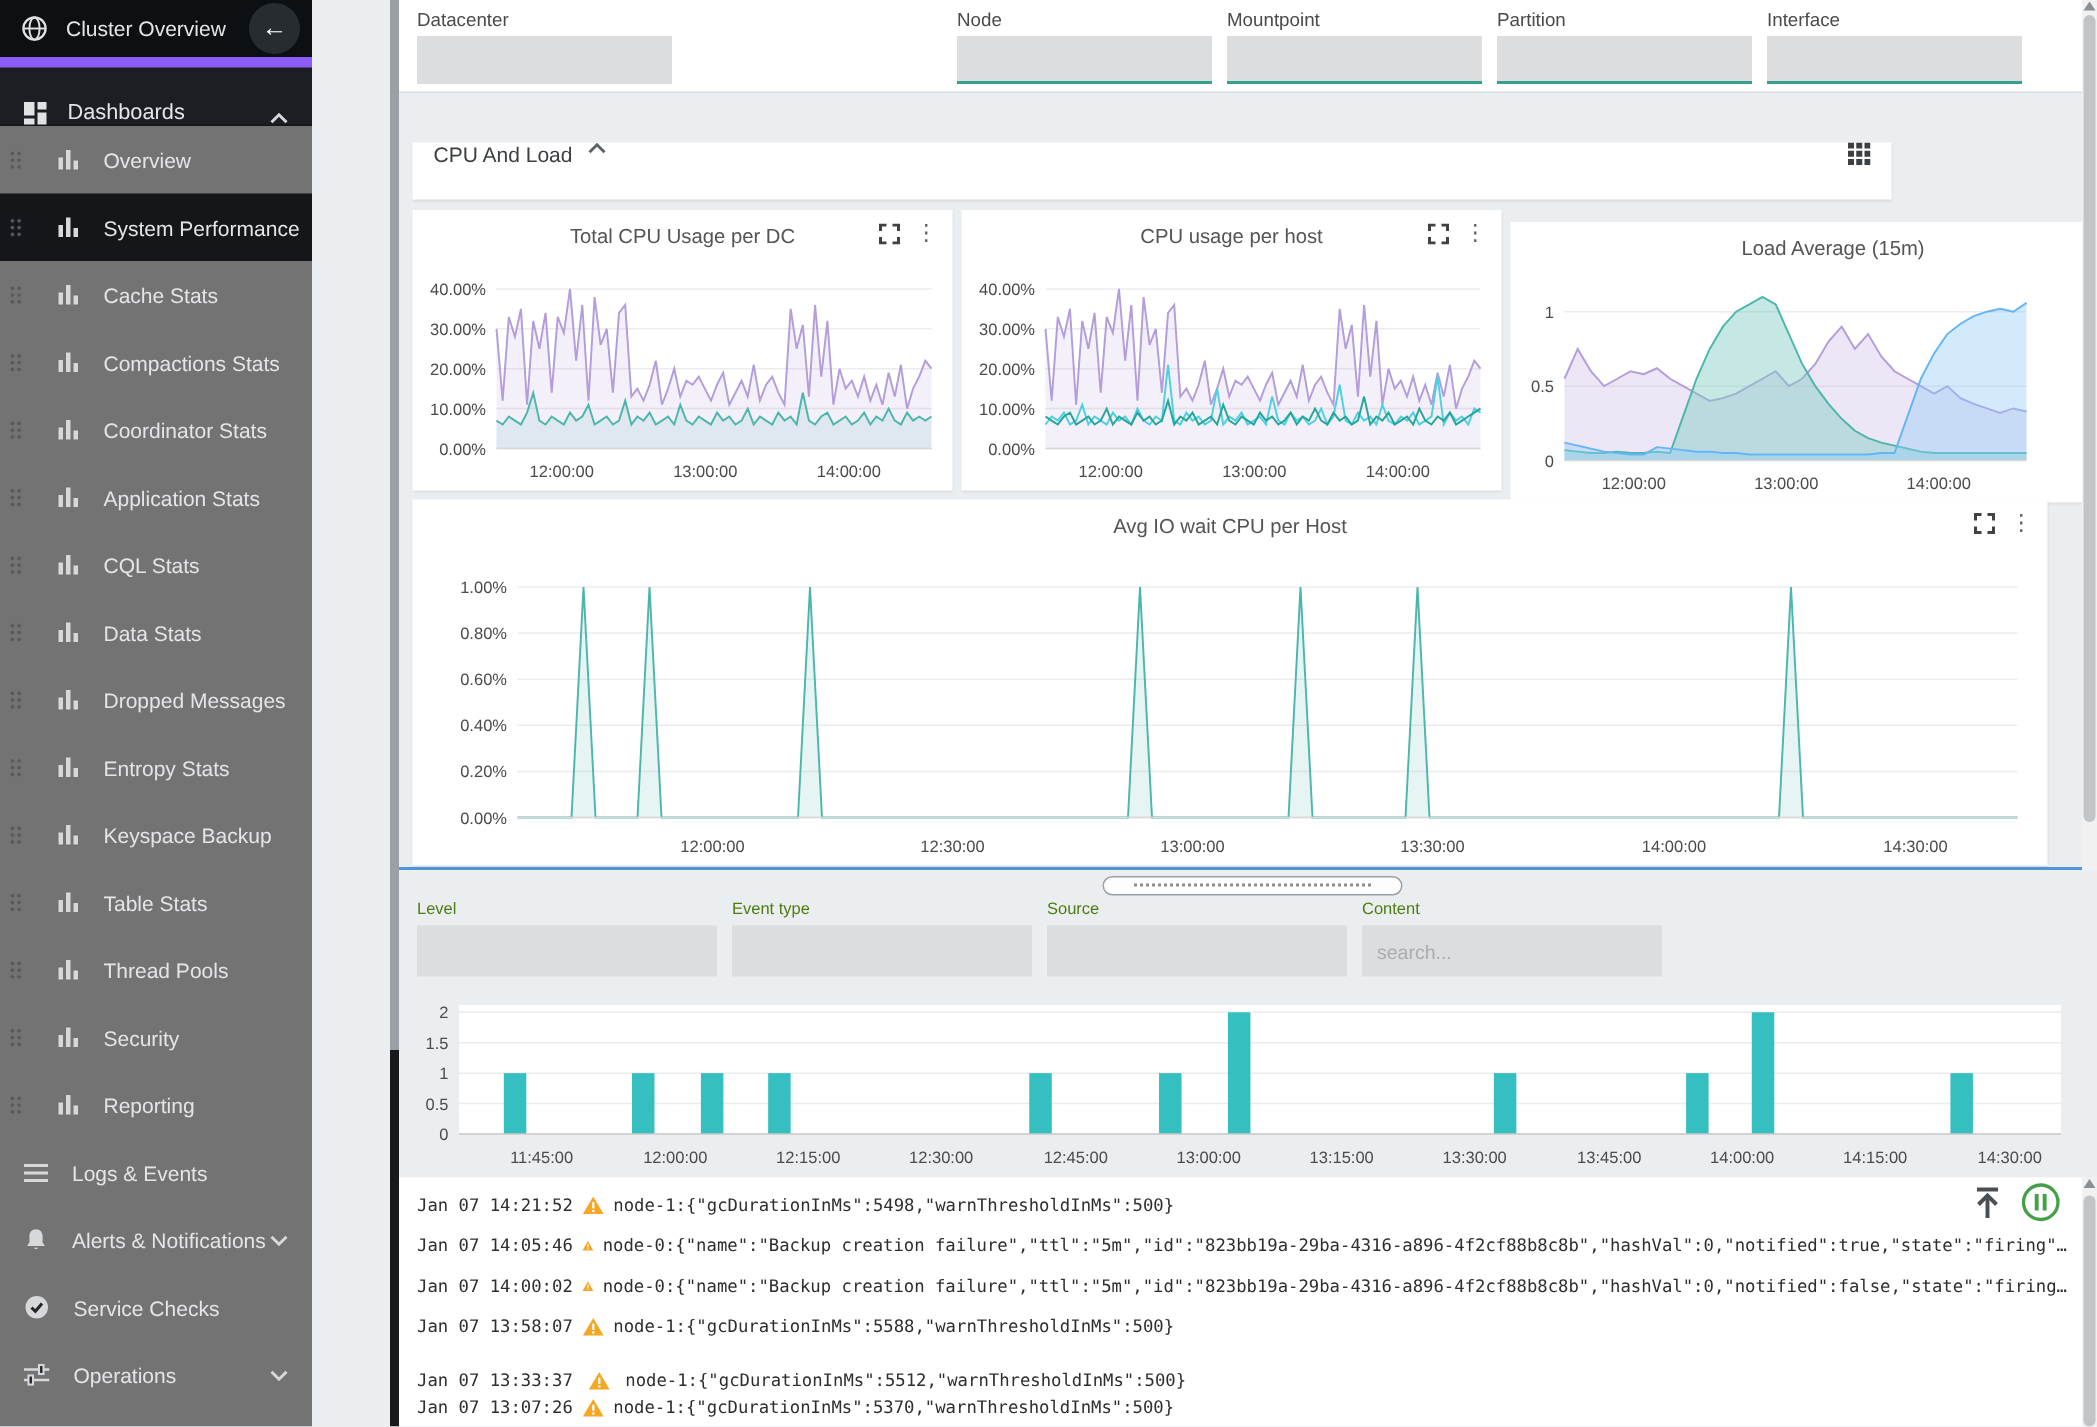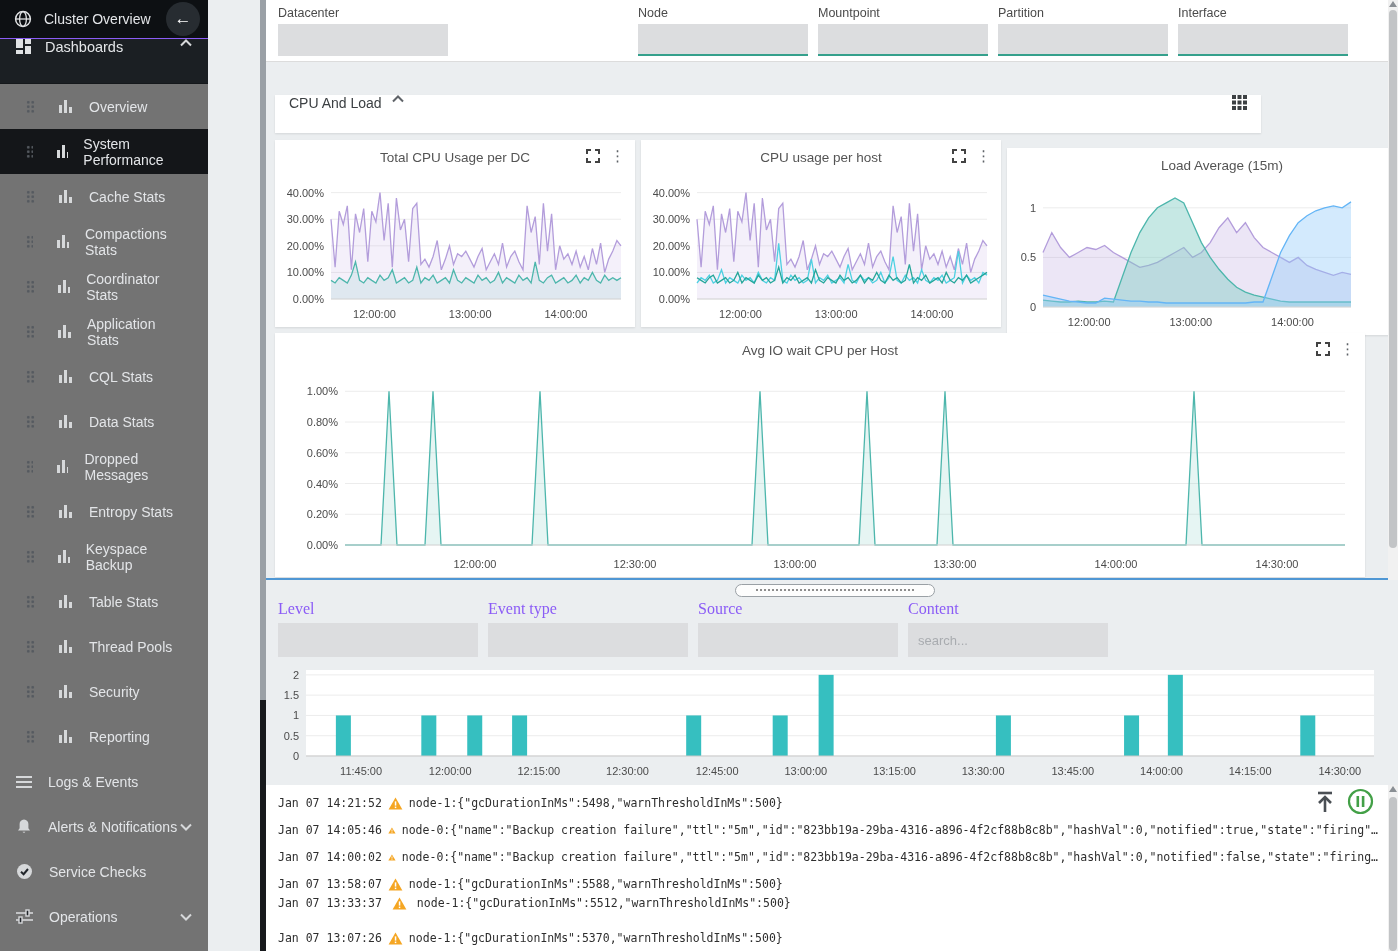--- a/index.html
+++ b/index.html
@@ -4,28 +4,28 @@
 <style>
   * { margin:0; padding:0; box-sizing:border-box; }
   html,body { width:1398px; height:951px; }
   body { position:relative; background:#ebeef0; font-family:"Liberation Sans",sans-serif; overflow:hidden; }
 
   
   .sidebar { position:absolute; left:0; top:0; width:208px; height:951px; background:#737373; color:#e3e5e8; }
   .side-header { height:38px; background:#0d1013; display:flex; align-items:center; padding:0 8px 0 14px; }
   .side-header .title { font-size:14px; margin-left:12px; flex:1; }
   .collapse-btn { width:34px; height:34px; border-radius:50%; background:#272c31; color:#fff; display:flex; align-items:center; justify-content:center; font-size:17px; cursor:pointer; }
-  .side-section { height:46px; background:#1b1f23; display:flex; align-items:flex-start; padding:0 16px; border-top:1px solid #8b5cf6; border-bottom:1px solid #15181b;}
+  .side-section { height:46px; background:#1b1f23; display:flex; align-items:flex-end; padding:0 16px; border-top:7px solid #8b5cf6; border-bottom:1px solid #15181b;}
   .side-section .title { font-size:14.5px; margin-left:14px; flex:1; }
   .dash-icon { width:15px; height:15px; background:
     linear-gradient(#e0e2e4,#e0e2e4) 0 0/7px 9px no-repeat,
     linear-gradient(#e0e2e4,#e0e2e4) 100% 0/6px 5px no-repeat,
     linear-gradient(#e0e2e4,#e0e2e4) 0 100%/7px 4px no-repeat,
     linear-gradient(#e0e2e4,#e0e2e4) 100% 100%/6px 8px no-repeat; }
-  .side-item { height:45px; display:flex; align-items:center; padding:0 26px; cursor:pointer; }
+  .side-item { height:45px; display:flex; align-items:center; padding:0 6px; cursor:pointer; }
   .side-item.active { background:#141619; }
   .grip { width:9px; height:13px; background-image:radial-gradient(circle,#54595f 1.2px,transparent 1.4px); background-size:4.5px 4.5px; }
   .bars-icon { width:14px; height:13px; margin-left:24px; background:
     linear-gradient(#d6d8da,#d6d8da) 0 100%/3px 8px no-repeat,
     linear-gradient(#d6d8da,#d6d8da) 5px 100%/3px 13px no-repeat,
     linear-gradient(#d6d8da,#d6d8da) 10px 100%/3px 6px no-repeat; }
   .side-item .label { font-size:14px; margin-left:16px; }
   .side-nav { height:45px; display:flex; align-items:center; padding:0 16px; cursor:pointer; }
   .side-nav .label { font-size:14px; margin-left:16px; flex:1; }
   .lines-icon { width:16px; height:12px; background:
@@ -52,21 +52,21 @@
   .chart-title { position:absolute; top:10px; left:0; right:0; text-align:center; font-size:13.5px; color:#545454; }
   .card-icons { position:absolute; top:9px; right:10px; display:flex; align-items:center; gap:10px; }
   .kebab { font-size:15px; color:#5f6368; line-height:14px; cursor:pointer; }
   .chart-canvas { position:absolute; left:6px; right:6px; top:34px; bottom:4px; }
 
   .divider-line { position:absolute; left:266px; top:578px; width:1132px; height:2px; background:#4f97d4; }
   .drag-pill { position:absolute; left:735px; top:584px; width:200px; height:13px; background:#fdfdfd; border:1px solid #9aa0a5; border-radius:7px; cursor:row-resize; }
   .drag-pill .dots { margin:4px auto 0; width:158px; border-top:2px dotted #8d8d8d; }
 
   .efield { position:absolute; top:600px; width:200px; }
-  .efield .flabel { font-size:16px; color:#8b5cf6;font-family:Liberation Serif, serif; }
+  .efield .flabel { font-size:11px; color:#4d7c0f; }
   .efield .fbox { margin-top:5px; height:34px; background:#dcdddf; border:none; width:100%; font-size:13px; padding:0 10px; color:#333; }
   .efield .fbox::placeholder { color:#a9acb0; }
 
   .events-chart { position:absolute; left:0; top:664px; width:1122px; height:116px; }
 
   .log-pane { position:absolute; left:0; top:785px; width:1122px; height:166px; background:#fff; }
   .log-line { position:absolute; left:12px; height:20px; display:flex; align-items:center; gap:6px;
     font-family:"DejaVu Sans Mono",monospace; font-size:11.5px; color:#2e2e2e; white-space:nowrap; overflow:hidden; width:1100px; }
   .log-icons { position:absolute; top:3px; right:14px; display:flex; align-items:center; gap:12px; }
 
@@ -456,21 +456,21 @@
         </div>
         <div class="log-line" style="top: 89px;">
           <span>Jan 07 13:58:07</span>
           <svg width="15" height="13" viewBox="0 0 15 13">
             <path d="M7.5 0.6 14.4 12.4H0.6Z" fill="#f5a623"></path>
             <rect x="6.8" y="4.4" width="1.5" height="4.2" fill="#fff"></rect>
             <rect x="6.8" y="9.6" width="1.5" height="1.5" fill="#fff"></rect>
           </svg>
           <span>node-1:{"gcDurationInMs":5588,"warnThresholdInMs":500}</span>
         </div>
-        <div class="log-line" style="top: 108px; gap: 10px;">
+        <div class="log-line" style="top: 125px; gap: 10px;">
           <span>Jan 07 13:33:37</span>
           <svg width="15" height="13" viewBox="0 0 15 13">
             <path d="M7.5 0.6 14.4 12.4H0.6Z" fill="#f5a623"></path>
             <rect x="6.8" y="4.4" width="1.5" height="4.2" fill="#fff"></rect>
             <rect x="6.8" y="9.6" width="1.5" height="1.5" fill="#fff"></rect>
           </svg>
           <span>node-1:{"gcDurationInMs":5512,"warnThresholdInMs":500}</span>
         </div>
         <div class="log-line" style="top: 143px;">
           <span>Jan 07 13:07:26</span>

